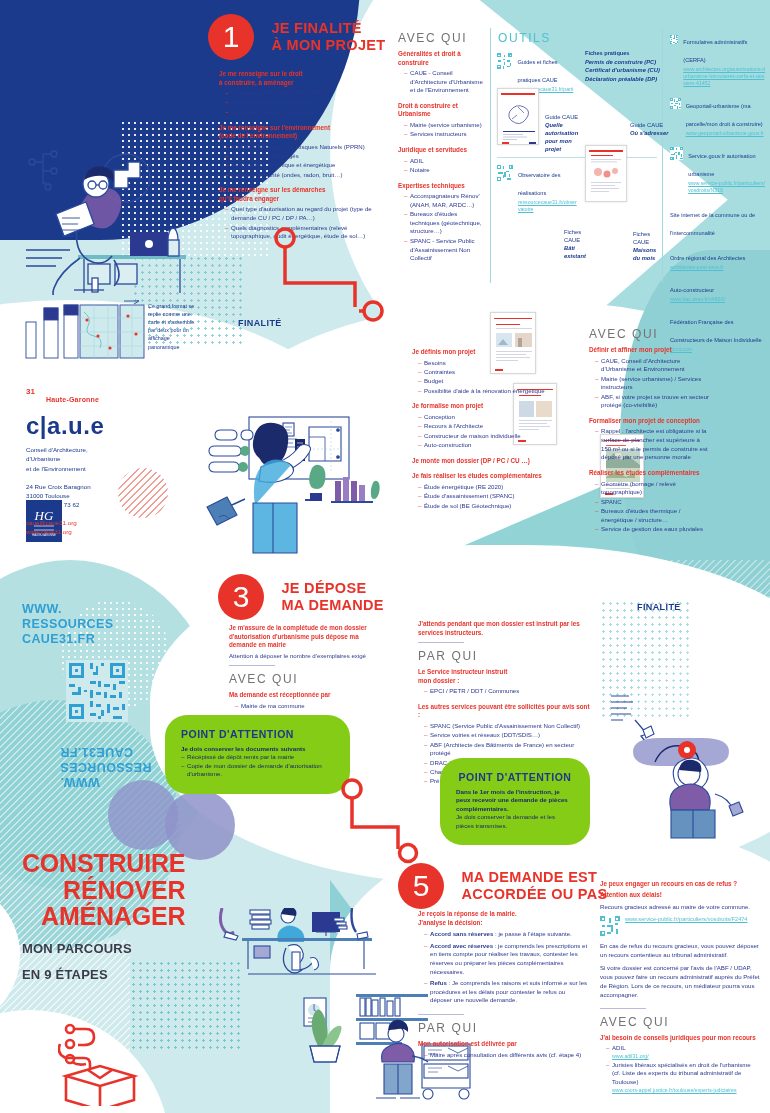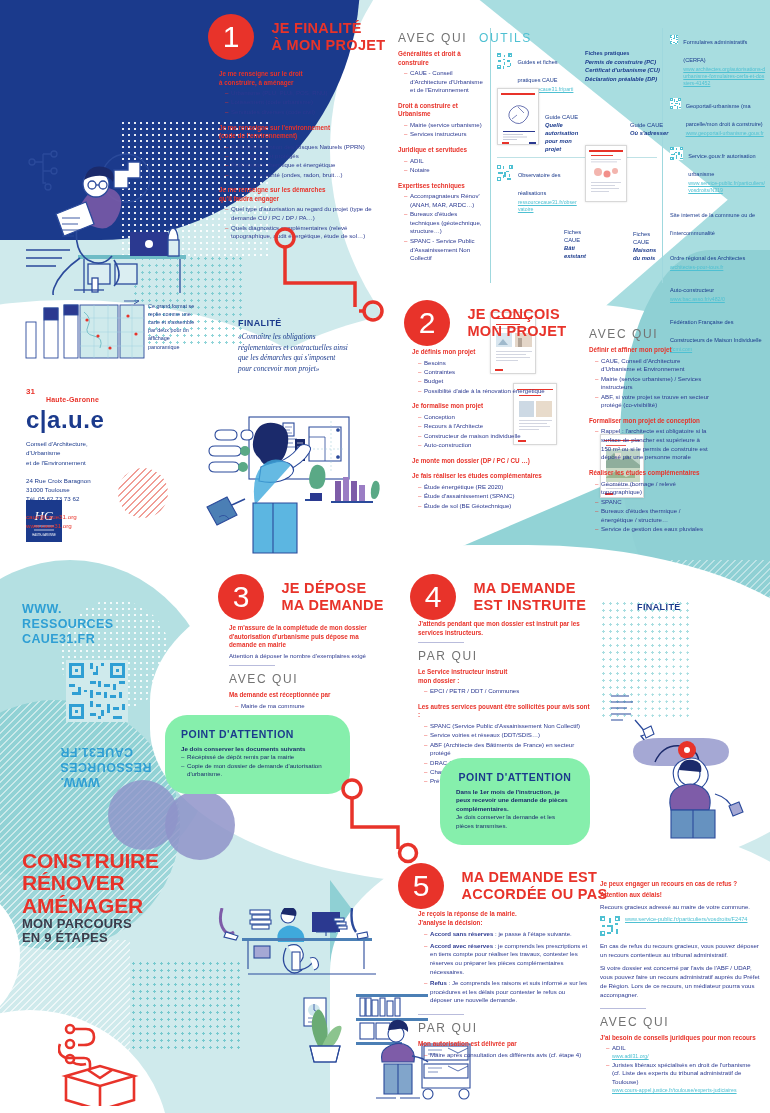--- a/index.html
+++ b/index.html
@@ -128,21 +128,21 @@
   .avecqui {
     color:#737373; font-size:12px; letter-spacing:1.6px;
     font-weight:400; margin-bottom:5px;
   }
   .rule-sm { width:46px; height:1px; background:#b9bcdc; margin:5px 0 6px; }
 
   .finalite-ttl { color:#1b3a8c; font-size:9px; font-weight:bold; letter-spacing:.4px; margin-bottom:4px; }
   .finalite-txt { color:#1b3a8c; font-size:7.3px; font-style:italic; line-height:1.45; font-family:"Liberation Serif", serif; }
 
   .poa {
-    background:#86efac; border-radius:22px; padding:13px 16px 15px;
+    background:#84cc16; border-radius:22px; padding:13px 16px 15px;
     position:absolute; z-index:6;
   }
   .poa-ttl { color:#1b3a8c; font-size:10.5px; font-weight:bold; letter-spacing:.5px; margin-bottom:5px; }
   .poa-b { color:#1b2a6b; font-size:6.2px; font-weight:bold; line-height:1.35; }
   .poa-t { color:#1b2a6b; font-size:6.2px; line-height:1.4; }
   .poa ul { list-style:none; }
   .poa ul li { color:#1b2a6b; font-size:6.2px; line-height:1.38; padding-left:6px; position:relative; }
   .poa ul li:before { content:"–"; position:absolute; left:0; }
 
   
@@ -162,37 +162,37 @@
   .doc .bar { position:absolute; left:7%; right:7%; background:#e8332a; height:1.2px; top:8%; }
 
   
   .intro { position:absolute; left:26px; top:30px; width:150px; z-index:6;
     color:#fff; font-size:8px; line-height:1.62; font-weight:bold; }
 
   .caue-logo { position:absolute; left:26px; top:388px; z-index:6; }
   .caue-31 { color:#e8332a; font-size:8px; font-weight:bold; line-height:1; }
   .caue-hg { color:#e8332a; font-size:7px; font-weight:bold; letter-spacing:.2px;
     position:absolute; left:20px; top:8px; }
-  .caue-word { color:#1b3a8c; font-size:24px; font-weight:bold; letter-spacing:.5px; line-height:1; margin-top:3px; }
+  .caue-word { color:#1b3a8c; font-size:24px; font-weight:bold; letter-spacing:.5px; line-height:1; margin-top:9px; }
   .caue-sub { color:#1b3a8c; font-size:6.2px; line-height:1.5; margin-top:7px; }
   .caue-addr { color:#1b3a8c; font-size:6.2px; line-height:1.5; margin-top:9px; }
   .caue-mail { color:#e8332a; font-size:6.2px; line-height:1.5; margin-top:8px; }
 
   .fold-note { position:absolute; left:148px; top:302px; width:54px; z-index:6;
     color:#1b3a8c; font-size:5.4px; line-height:1.5; }
 
   .www-res { position:absolute; left:22px; top:602px; z-index:6;
     color:#2f9fd4; font-size:12.5px; font-weight:bold; line-height:1.18; letter-spacing:.4px; }
   .www-res-flip { position:absolute; left:60px; top:745px; z-index:6;
     color:#2f9fd4; font-size:12.5px; font-weight:bold; line-height:1.18;
     letter-spacing:.4px; transform:rotate(180deg); text-align:right; }
 
   .bigtitle { position:absolute; left:22px; top:850px; z-index:6; }
-  .bigtitle .r { color:#e8332a; font-size:21px; font-weight:bold; line-height:1.06; letter-spacing:-.2px; }
-  .bigtitle .d { color:#3b3b4a; font-size:13px; font-weight:bold; line-height:1.1; letter-spacing:.2px; margin-top:0; }
+  .bigtitle .r { color:#e8332a; font-size:25px; font-weight:bold; line-height:1.06; letter-spacing:-.2px;text-align:right; }
+  .bigtitle .d { color:#3b3b4a; font-size:13px; font-weight:bold; line-height:1.1; letter-spacing:.2px; margin-top:12px; }
 
   
   .illu { position:absolute; z-index:4; }
   .redline { position:absolute; z-index:7; }
 </style>
 </head>
 <body>
 
 <div class="page">
 
@@ -444,21 +444,21 @@
     <h4 class="red sp">Expertises techniques</h4>
     <ul class="dash">
       <li>Accompagnateurs Rénov' (ANAH, MAR, ARDC…)</li>
       <li>Bureaux d'études techniques (géotechnique, structure…)</li>
       <li>SPANC - Service Public d'Assainissement Non Collectif</li>
     </ul>
   </div>
 
   <div class="vline" style="left:490px;top:28px;height:255px"></div>
   <div class="vline" style="left:662px;top:28px;height:255px"></div>
-  <div class="blk" style="left:479px;top:31px;width:160px">
+  <div class="blk" style="left:498px;top:31px;width:160px">
     <div class="outils-ttl">OUTILS</div>
   </div>
 
   <div class="blk" style="left:497px;top:50px;width:78px">
     <div class="tool-row">
       <svg width="22" height="22" viewBox="0 0 11 11" shape-rendering="crispEdges" class="qr">
         <rect width="11" height="11" fill="#fff"></rect>
         <g fill="#4ec0d2">
           <rect x="0" y="0" width="3" height="1"></rect>
             <rect x="0" y="0" width="1" height="3"></rect>
@@ -728,30 +728,22 @@
       <span class="tool-link">www.bac.asso.fr/v482/0</span>
     </div>
     <div>
       <span class="tool-txt">Fédération Française des Constructeurs de Maison Individuelle</span>
       <span class="tool-link">ffcmi.com</span>
     </div>
   </div>
 
   <div class="blk" style="left:238px;top:318px;width:110px">
     <div class="finalite-ttl">FINALITÉ</div>
-    <div class="finalite-txt">«Connaître les obligations réglementaires et contractuelles ainsi que les démarches qui s'imposent pour concevoir mon projet»</div>
-  </div>
-
-  <div class="sect-head" style="left:404px;top:300px">
-    <span class="sect-num">2</span>
-    <span class="sect-title">
-      <span>JE CONÇOIS</span><br>
-      <span>MON PROJET</span>
-    </span>
-  </div>
+  </div>
+
   <div class="blk" style="left:412px;top:348px;width:175px">
     <h4 class="red">Je définis mon projet</h4>
     <ul class="dash">
       <li>Besoins</li>
       <li>Contraintes</li>
       <li>Budget</li>
       <li>Possibilité d'aide à la rénovation énergétique</li>
     </ul>
     <h4 class="red sp">Je formalise mon projet</h4>
     <ul class="dash">
@@ -854,27 +846,20 @@
 
   <div class="poa" style="left:165px;top:715px;width:185px">
     <div class="poa-ttl">POINT D'ATTENTION</div>
     <div class="poa-b">Je dois conserver les documents suivants</div>
     <ul>
       <li>Récépissé de dépôt remis par la mairie</li>
       <li>Copie de mon dossier de demande d'autorisation d'urbanisme.</li>
     </ul>
   </div>
 
-  <div class="sect-head" style="left:410px;top:574px">
-    <span class="sect-num">4</span>
-    <span class="sect-title">
-      <span>MA DEMANDE</span><br>
-      <span>EST INSTRUITE</span>
-    </span>
-  </div>
   <div class="blk" style="left:418px;top:620px;width:175px">
     <h4 class="red">J'attends pendant que mon dossier est instruit par les services instructeurs.</h4>
     <div class="rule-sm"></div>
     <div class="avecqui">PAR QUI</div>
     <h4 class="red" style="white-space:pre-line">Le Service instructeur instruit
 mon dossier :</h4>
     <ul class="dash">
       <li>EPCI / PETR / DDT / Communes</li>
     </ul>
     <h4 class="red sp">Les autres services pouvant être sollicités pour avis sont :</h4>

